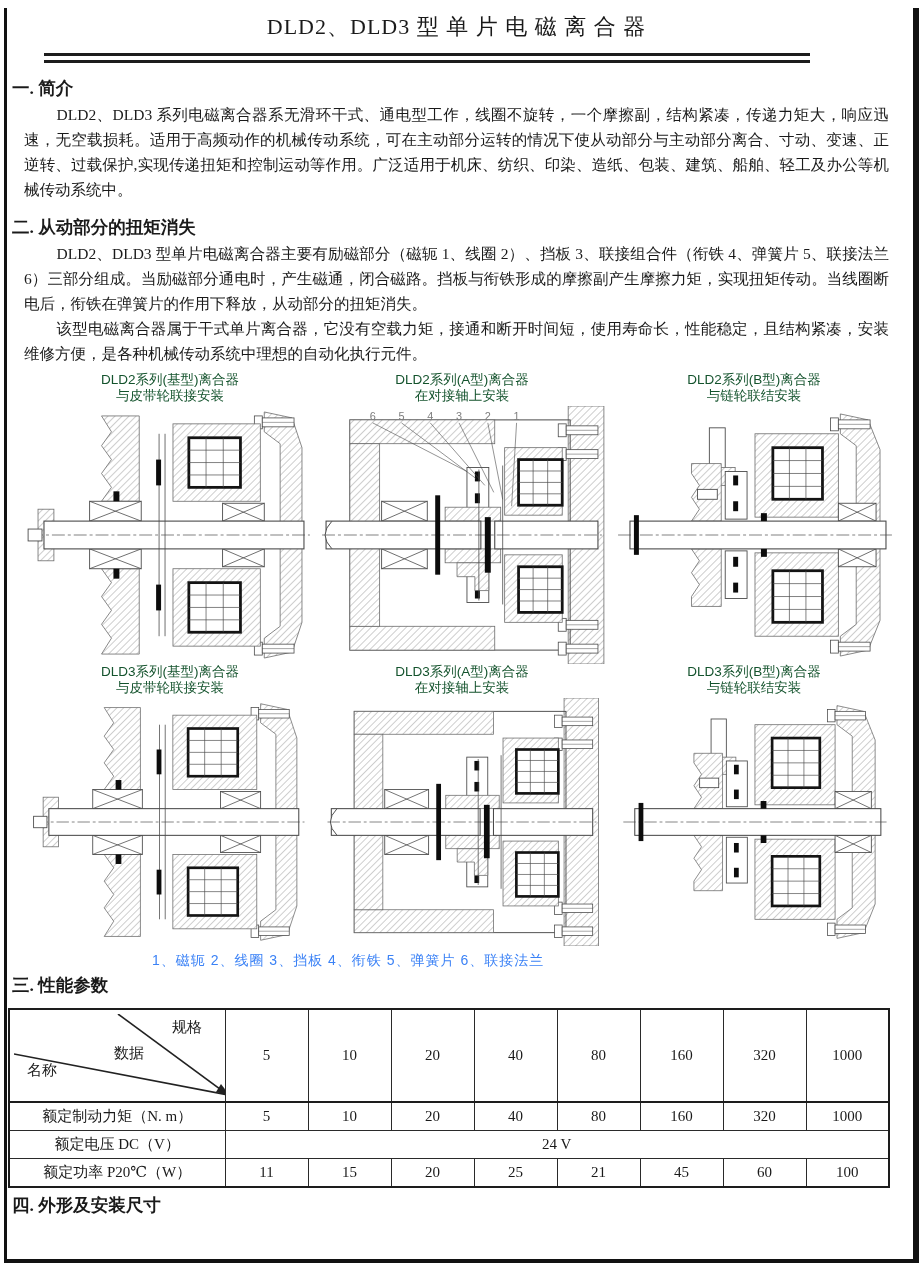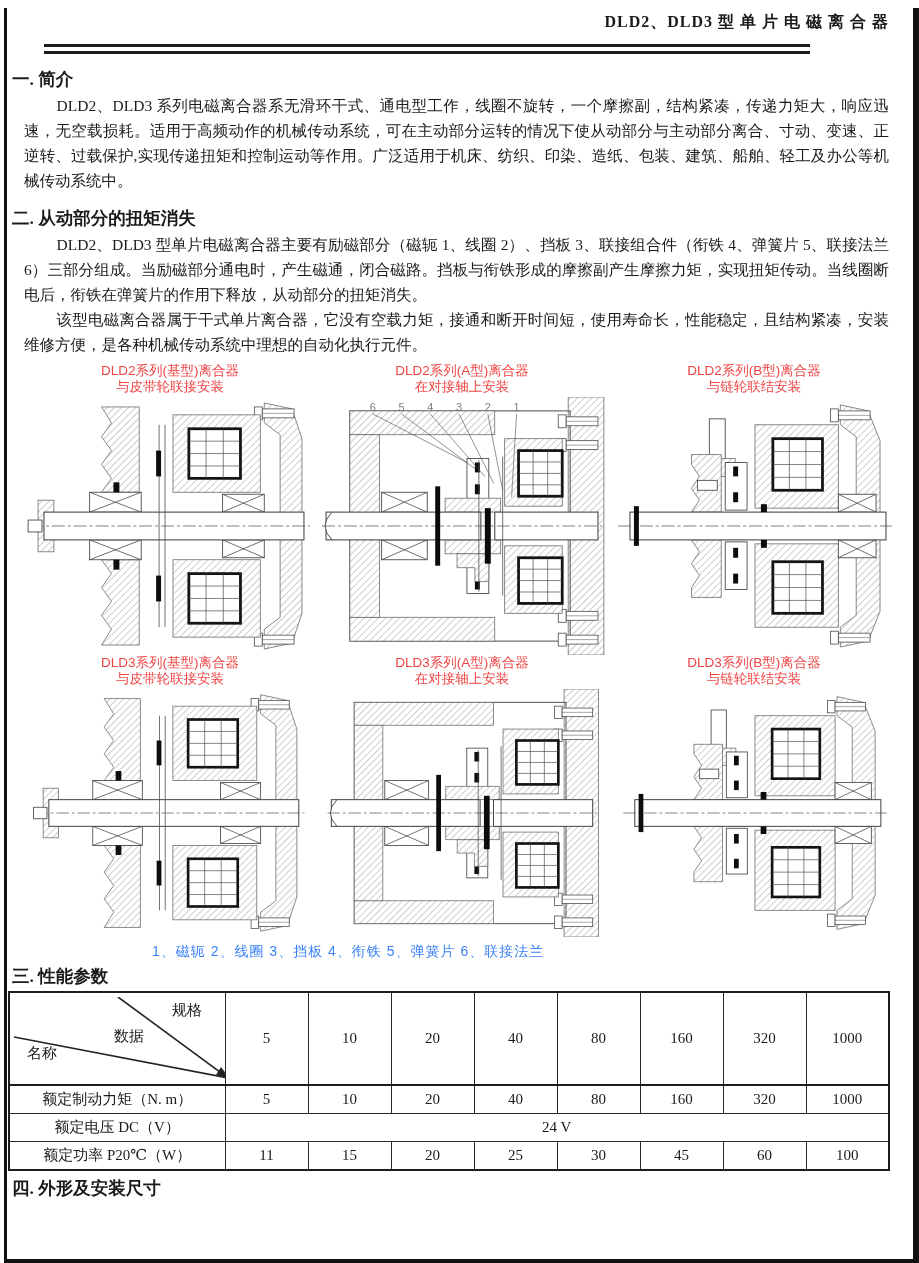--- a/index.html
+++ b/index.html
@@ -2,49 +2,49 @@
 <html><head>
 <meta charset="utf-8">
 <style>
   html,body{margin:0;padding:0;background:#e8e8e8;}
   .page{position:relative;width:919px;height:1263px;background:#fff;overflow:hidden;
         font-family:"Liberation Serif","DejaVu Serif",serif;color:#1a1a1a;}
   .frame-left{position:absolute;left:4px;top:8px;bottom:0;width:3px;background:#121212;}
   .frame-right{position:absolute;right:0;top:8px;bottom:0;width:6px;background:#121212;}
   .frame-bottom{position:absolute;left:4px;right:0;bottom:0;height:4px;background:#121212;}
   .content{position:relative;padding:10px 30px 0 24px;}
-  .doc-title{text-align:right;font-size:16px;font-weight:bold;margin:2px 0 0 0;letter-spacing:1px;}
+  .doc-title{text-align:center;font-size:22px;font-weight:normal;margin:2px 0 0 0;letter-spacing:1px;}
   .title-rule{height:4px;border-top:3px solid #1d1d1d;border-bottom:3px solid #1d1d1d;
               width:766px;margin:11px 0 0 20px;}
   h2.sec{font-size:17.5px;font-weight:bold;margin:14px 0 3px -12px;line-height:22px;}
   p.body{margin:0;font-size:15.5px;line-height:25px;text-indent:2.1em;text-align:justify;}
   .figures{margin-top:6px;}
   .fig-row{display:grid;grid-template-columns:1fr 1fr 1fr;}
   .fig-cell{text-align:center;}
-  .fig-caption{color:#ef4444;font-size:13.5px;line-height:16px;
+  .fig-caption{color:#14532d;font-size:13.5px;line-height:16px;
                font-family:"Liberation Sans","DejaVu Sans",sans-serif;margin-bottom:2px;}
   .fig-svg{display:block;margin:0 auto;}
   .fig-legend{color:#3b82f6;font-size:14px;margin:6px 0 0 128px;
               font-family:"Liberation Sans","DejaVu Sans",sans-serif;letter-spacing:1px;}
   table.params{border-collapse:collapse;table-layout:fixed;width:882px;margin:4px 0 0 -16px;
                font-size:15px;}
   table.params th,table.params td{border:1px solid #2a2a2a;padding:4px;text-align:center;
                font-weight:normal;overflow:hidden;}
   table.params{border:2px solid #1d1d1d;}
   tr.hdr{height:83px;}
   tr.hdr th{border-bottom:2px solid #1d1d1d;}
   tr.data-row{height:27px;}
   td.rowlabel{text-align:left;padding-left:10px;}
   .corner-cell{position:relative;width:216px;height:83px;}
   .corner-cell svg{position:absolute;left:0;top:0;}
   .corner-lbl{position:absolute;font-size:15px;}
   .corner-top{top:4px;right:28px;}
   .corner-mid{top:30px;left:100px;}
   .corner-bot{bottom:17px;left:13px;margin-top:28px;}
-  h2.sec-params{margin-top:4px;margin-bottom:4px;}
+  h2.sec-params{margin-top:4px;margin-bottom:12px;}
   h2.sec-dims{margin-top:6px;}
 </style>
 </head>
 <body>
 
 <div class="page">
   <div class="frame-left"></div>
   <div class="frame-right"></div>
   <div class="frame-bottom"></div>
 
@@ -498,21 +498,21 @@
       <tr class="data-row">
         <td class="rowlabel">额定电压 DC（V）</td>
         <td colspan="8">24 V</td>
       </tr>
       <tr class="data-row">
         <td class="rowlabel">额定功率 P20℃（W）</td>
         <td>11</td>
         <td>15</td>
         <td>20</td>
         <td>25</td>
-        <td>30</td>
+        <td>21</td>
         <td>45</td>
         <td>60</td>
         <td>100</td>
       </tr>
     </tbody>
       </table>
 
     <h2 class="sec sec-dims">四. 外形及安装尺寸</h2>
   </div>
 </div>

